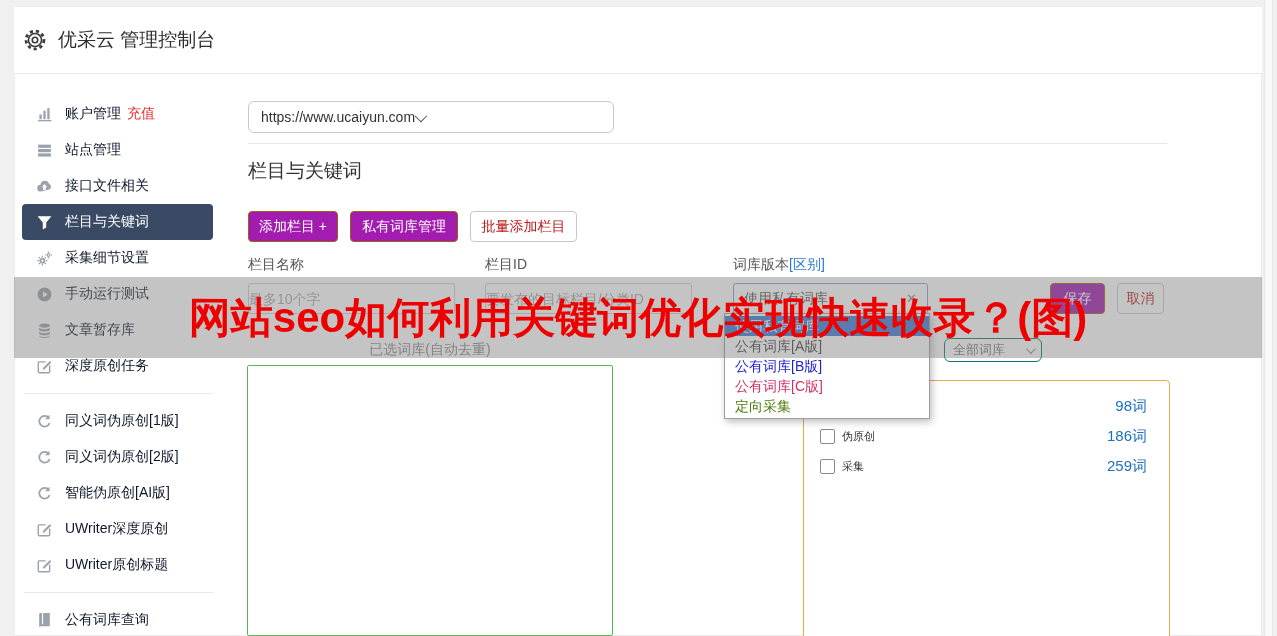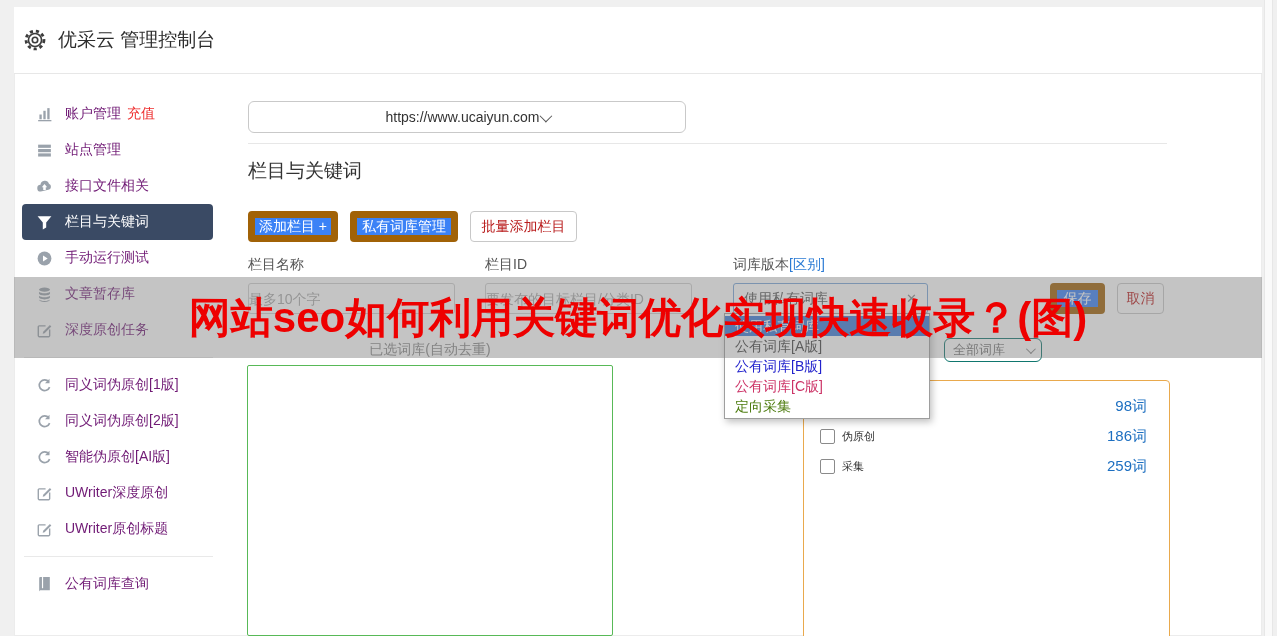--- a/index.html
+++ b/index.html
@@ -12,37 +12,37 @@
   
   .header{position:absolute;left:14px;top:7px;width:1248px;height:67px;border-bottom:1px solid #e7e7e7;display:flex;align-items:center;padding-left:9px;box-sizing:border-box;background:#fff;z-index:2;}
   .header .gear{width:24px;height:24px;margin-right:11px;}
   .header .title{font-size:19px;color:#2d2d2d;}
 
   
   .sidebar{position:absolute;left:22px;top:96px;width:191px;z-index:2;}
   .side-item{height:36px;display:flex;align-items:center;padding-left:14px;box-sizing:border-box;cursor:pointer;border-radius:4px;}
   .side-item .icn{width:17px;height:17px;margin-right:12px;display:inline-flex;}
   .side-item .icn svg{width:17px;height:17px;}
-  .side-item .lbl{font-size:14px;color:#701a75;}
+  .side-item .lbl{font-size:14px;color:#0f172a;}
   .side-item .extra{font-size:14px;color:#ee2c2c;margin-left:6px;}
   .side-item.active{background:#3a4a64;}
   .side-item.active .lbl{color:#fff;}
   .side-item.active svg path{fill:#fff;}
   .side-div{height:1px;background:#e9e9e9;margin:9px 0 9px 2px;}
   .ic{fill:#9aa2ab;}
 
   
-  .site-select{position:absolute;left:248px;top:101px;width:438px;height:32px;border:1px solid #c9c9c9;border-radius:6px;box-sizing:border-box;display:flex;align-items:center;padding:0 12px;justify-content:center;background:#fff;z-index:2;cursor:pointer;}
+  .site-select{position:absolute;left:248px;top:101px;width:366px;height:32px;border:1px solid #c9c9c9;border-radius:6px;box-sizing:border-box;display:flex;align-items:center;padding:0 12px;justify-content:flex-start;background:#fff;z-index:2;cursor:pointer;}
   .site-select .val{font-size:14px;color:#333;}
   .chev{width:8px;height:8px;border-right:1.8px solid #555;border-bottom:1.8px solid #555;transform:rotate(45deg) translateY(-2px);}
   .hr-main{position:absolute;left:248px;top:143px;width:919px;height:1px;background:#e7e7e7;z-index:2;}
   .page-title{position:absolute;left:248px;top:158px;font-size:19px;color:#333;z-index:2;}
 
   .btn{display:flex;align-items:center;justify-content:center;height:31px;border-radius:4px;font-size:14px;box-sizing:border-box;cursor:pointer;position:absolute;top:211px;z-index:2;}
-  .btn-green{background:#3b82f6;color:#fff;border:7px solid #a16207;}
+  .btn-green{background:#a21caf;color:#fff;border:1px solid #a16207;}
   .btn-white{background:#fff;color:#b91c1c;border:1px solid #c8c8c8;}
   #btn-add{left:248px;width:90px;}
   #btn-priv{left:350px;width:108px;}
   #btn-batch{left:470px;width:107px;}
 
   .f-label{position:absolute;top:256px;font-size:14px;color:#555;z-index:2;}
   .f-label a{color:#2b7bd4;text-decoration:none;}
   .f-input{position:absolute;top:283px;height:31px;border:1px solid #cfcfcf;border-radius:3px;box-sizing:border-box;font-size:14px;padding:0 0;color:#333;font-family:inherit;z-index:2;background:#fff;}
   .f-input::placeholder{color:#a9a9a9;}
   .f-select{position:absolute;top:283px;left:733px;width:195px;height:31px;border:1px solid #7aa7d9;border-radius:3px;box-sizing:border-box;display:flex;align-items:center;justify-content:space-between;padding:0 10px;background:#fff;z-index:2;cursor:pointer;}
@@ -128,20 +128,35 @@
       <span class="icn">
           <svg viewBox="0 0 16 16">
             <path class="ic" d="M1.5 2h13L9.6 8v4.8l-3.2 1.8V8z"></path>
           </svg>
         </span>
       <span class="lbl">栏目与关键词</span>
     </div>
     <div class="side-item">
       <span class="icn">
           <svg viewBox="0 0 16 16">
+            <g stroke="#9aa2ab" stroke-width="1.3" fill="none">
+              <path d="M6 6.8v-1.5M6 13.2v1.5M2.8 10H1.3M9.2 10h1.5M3.7 7.7l-1-1M8.3 7.7l1-1M3.7 12.3l-1 1M8.3 12.3l1 1"></path>
+              <path d="M11.8 2.5v-1M11.8 6.7v1M9.7 4.6h-1M13.9 4.6h1"></path>
+            </g>
+            <circle class="ic" cx="6" cy="10" r="2.7"></circle>
+            <circle cx="6" cy="10" r="1" fill="#fff"></circle>
+            <circle class="ic" cx="11.8" cy="4.6" r="1.8"></circle>
+            <circle cx="11.8" cy="4.6" r="0.7" fill="#fff"></circle>
+          </svg>
+        </span>
+      <span class="lbl">采集细节设置</span>
+    </div>
+    <div class="side-item">
+      <span class="icn">
+          <svg viewBox="0 0 16 16">
             <circle class="ic" cx="8" cy="8" r="6.5"></circle>
             <path fill="#fff" d="M6.6 5.2l4.4 2.8-4.4 2.8z"></path>
           </svg>
         </span>
       <span class="lbl">手动运行测试</span>
     </div>
     <div class="side-item">
       <span class="icn">
           <svg viewBox="0 0 16 16">
             <ellipse class="ic" cx="8" cy="3.4" rx="5.2" ry="1.9"></ellipse>

